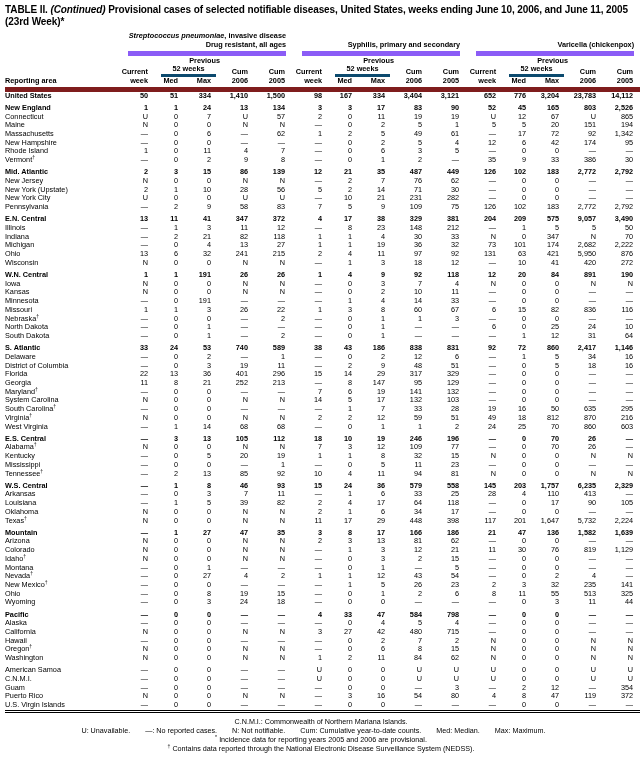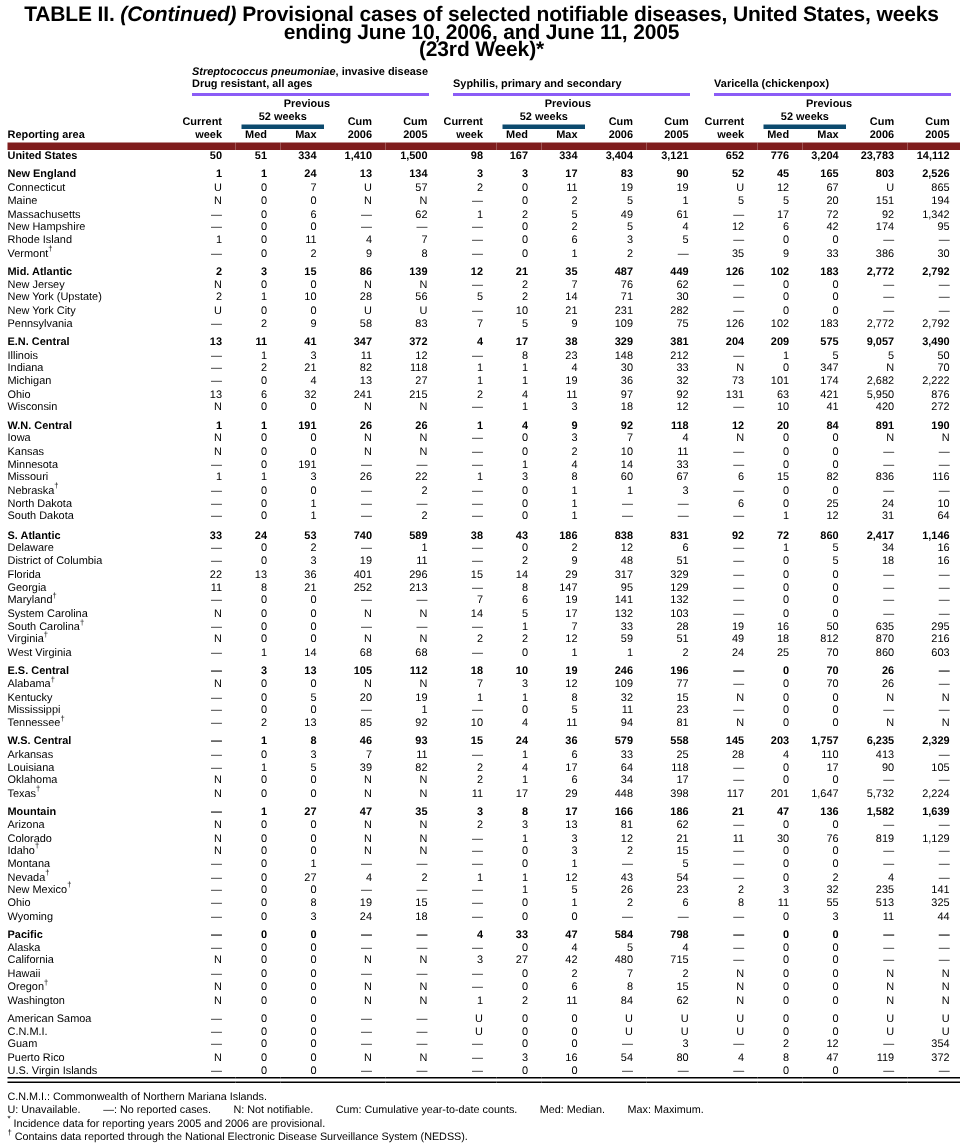--- a/index.html
+++ b/index.html
@@ -5,43 +5,42 @@
   * { box-sizing: border-box; }
   html, body { margin: 0; padding: 0; background: #fff; }
   body {
     width: 640px; height: 764px;
     font-family: "Liberation Sans", sans-serif;
     color: #000; overflow: hidden;
   }
   .page { padding: 4px 3px 0 5px; }
 
   .title {
-    font-size: 14px; font-weight: bold; line-height: 11.5px;
+    font-size: 10px; font-weight: bold; line-height: 11.5px;
     letter-spacing: -0.1px;
-    text-align: center;
   }
   .title i { font-style: italic; }
 
   table {
     border-collapse: collapse; table-layout: fixed;
     width: 633px; margin-top: 5px;
   }
   th, td {
     padding: 0; margin: 0;
     font-size: 7.3px; line-height: 8.7px;
     font-weight: normal; vertical-align: bottom;
     white-space: nowrap;
   }
 
   
   .gh { vertical-align: bottom; }
   .ghin {
-    border-bottom: 2px solid #8b5cf6;
+    border-bottom: 5px solid #8b5cf6;
     margin: 0 8px; padding-bottom: 1px;
-    text-align: left; font-weight: bold;
+    text-align: right; font-weight: bold;
   }
   .ghin div { line-height: 8.8px; }
   .r2 th { font-weight: bold; padding-top: 1px; text-align: right; }
   .prev { text-align: center; }
   .w52 { vertical-align: bottom; }
   .w52 div {
     border-bottom: 3px solid #0c4a6e; margin: 0 4px;
     text-align: center; font-weight: bold;
   }
   .hc { font-weight: bold; text-align: right; padding-right: 9px; }
@@ -52,21 +51,21 @@
   td.area { text-align: left; }
   td.num  { text-align: right; padding-right: 9px; }
   tr.section td { font-weight: bold; }
   tr.gap td { height: 3.5px; line-height: 3.5px; font-size: 1px; }
   sup { font-size: 5px; line-height: 0; vertical-align: super; }
 
   
   .dbl td { height: 2.5px; border-top: 1px solid #000; border-bottom: 1px solid #000; }
 
   
-  .fn { margin-top: 4px; font-size: 7.2px; line-height: 9px; }
+  .fn { margin-top: 4px; font-size: 7.2px; line-height: 9px; text-align: center; }
   .fn .lg { margin-right: 15px; }
   .fn sup { font-size: 5.2px; }
 </style>
 </head>
 <body>
 
 <div class="page">
 
   <div class="title"><span>TABLE II.</span><i> (Continued)</i><span> Provisional cases of selected notifiable diseases, United States, weeks ending June 10, 2006, and June 11, 2005</span>
     <div>(23rd Week)*</div>

